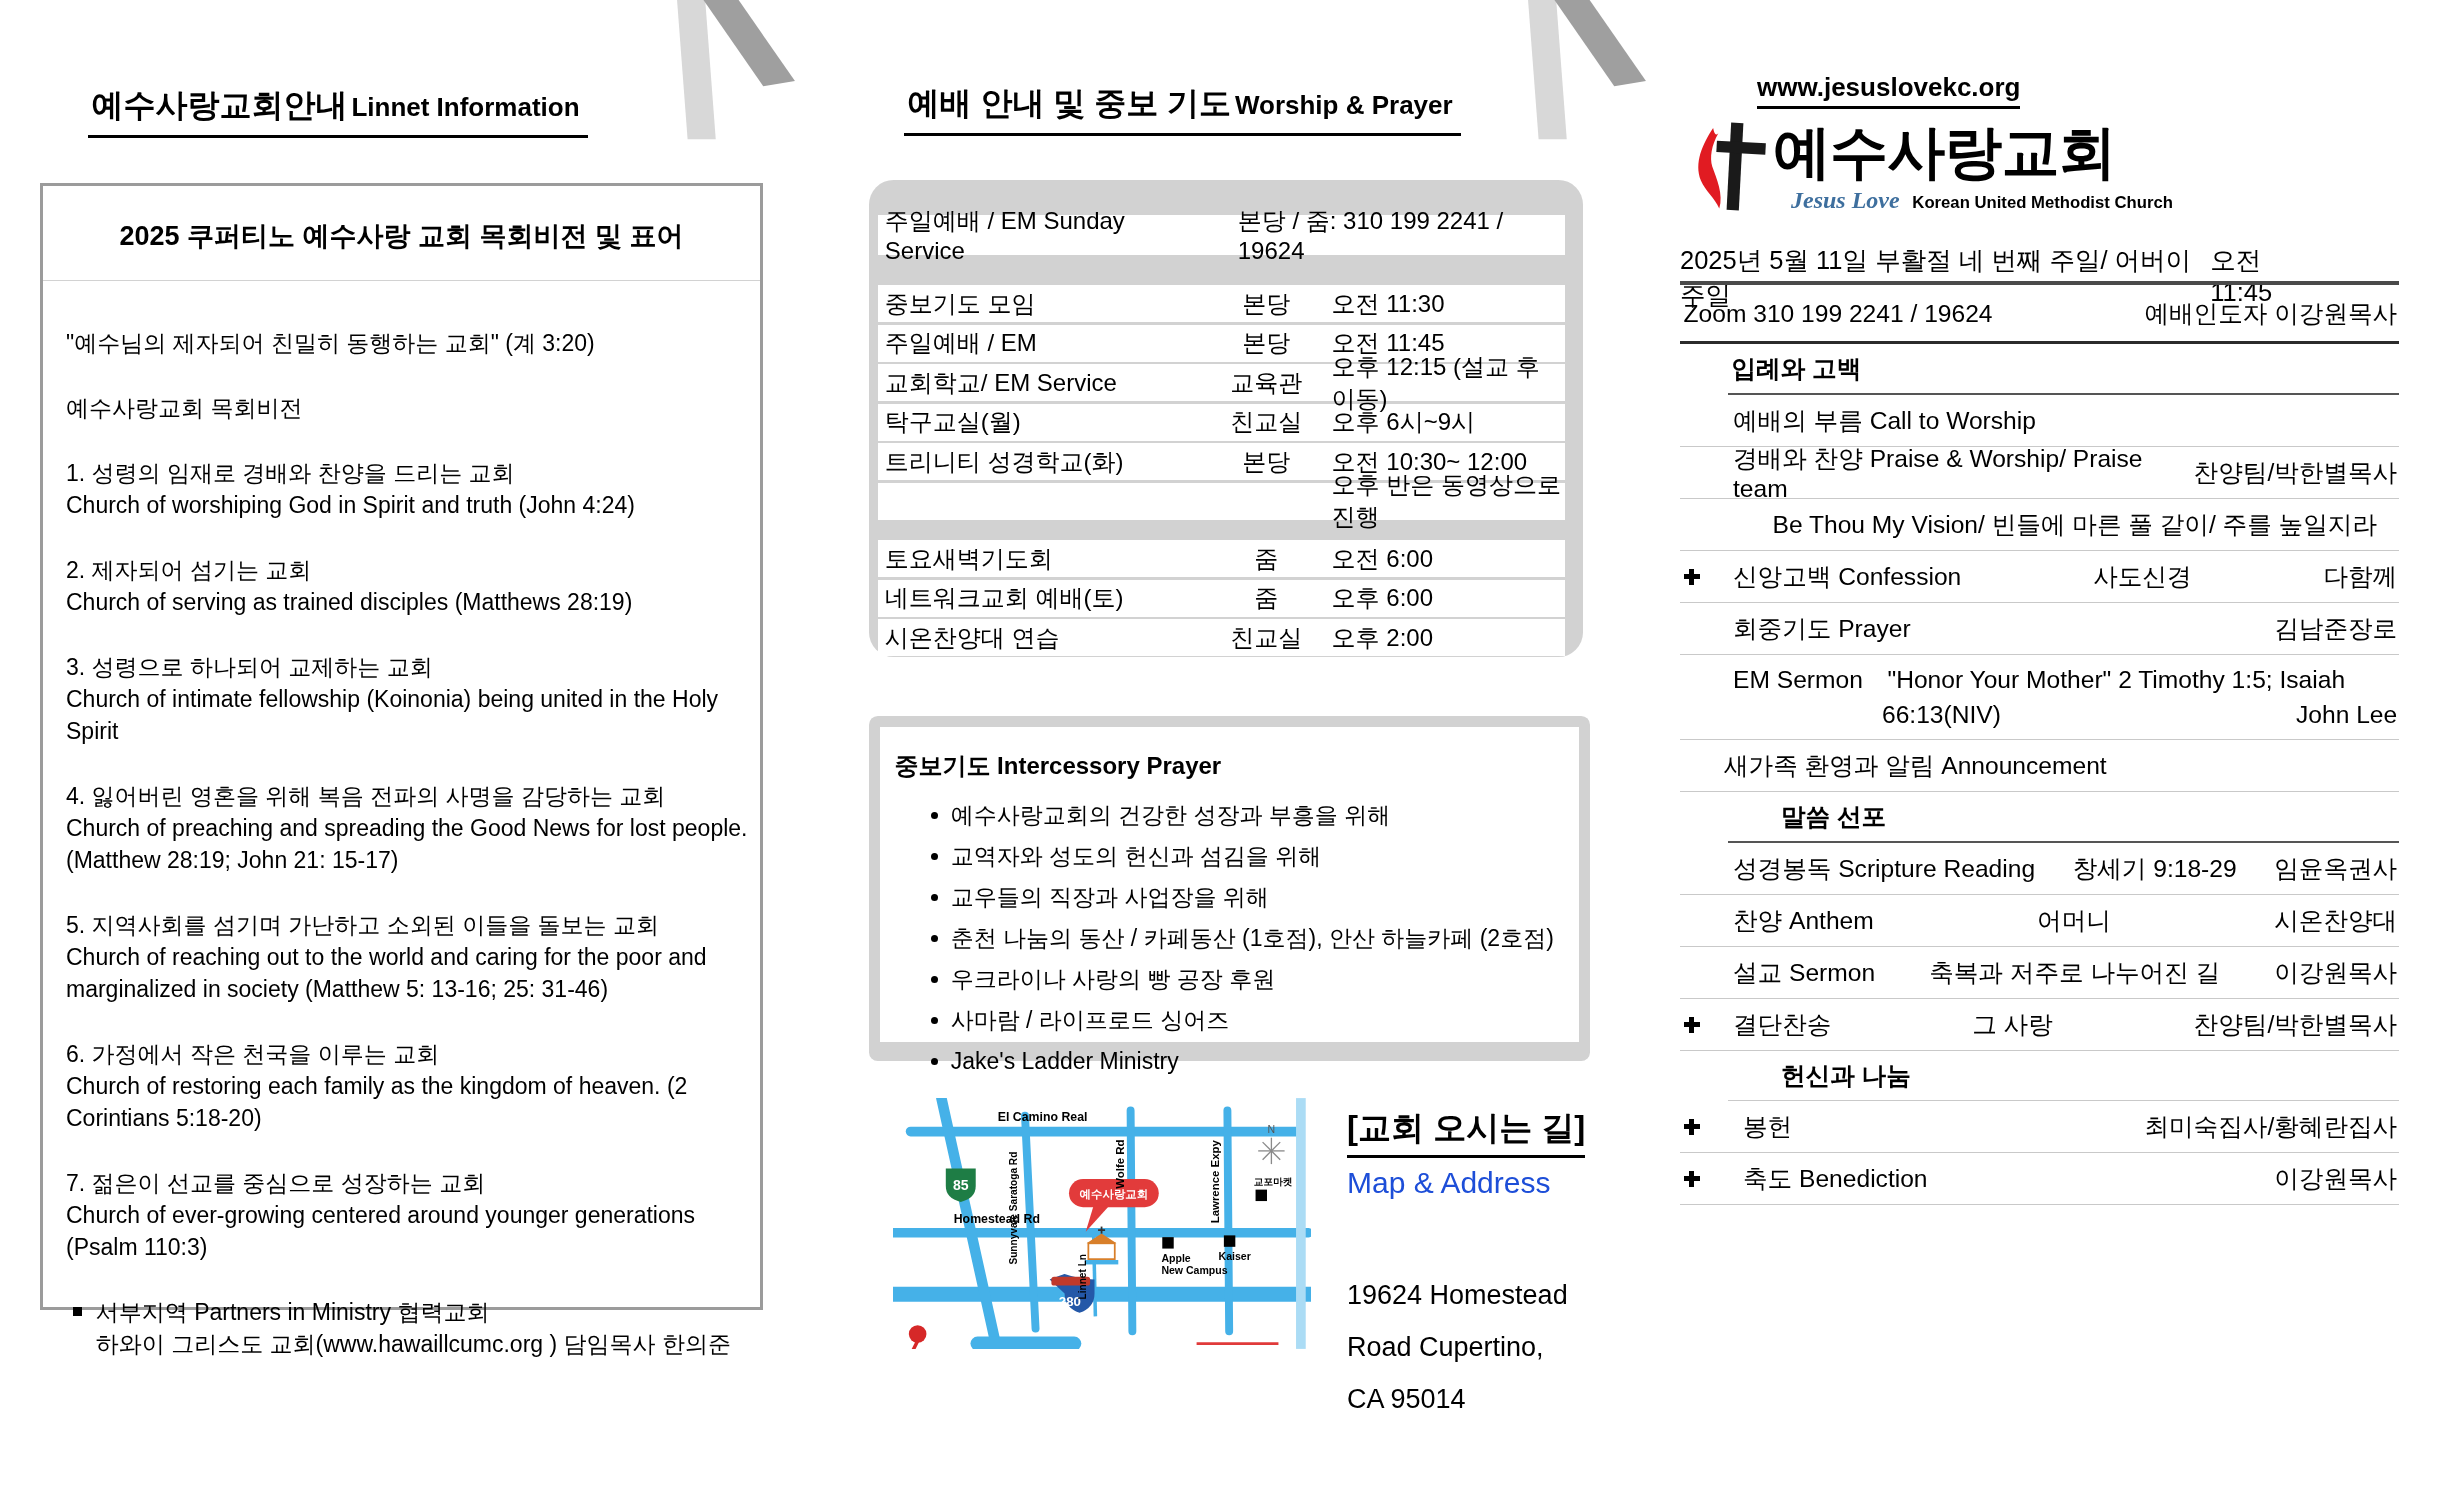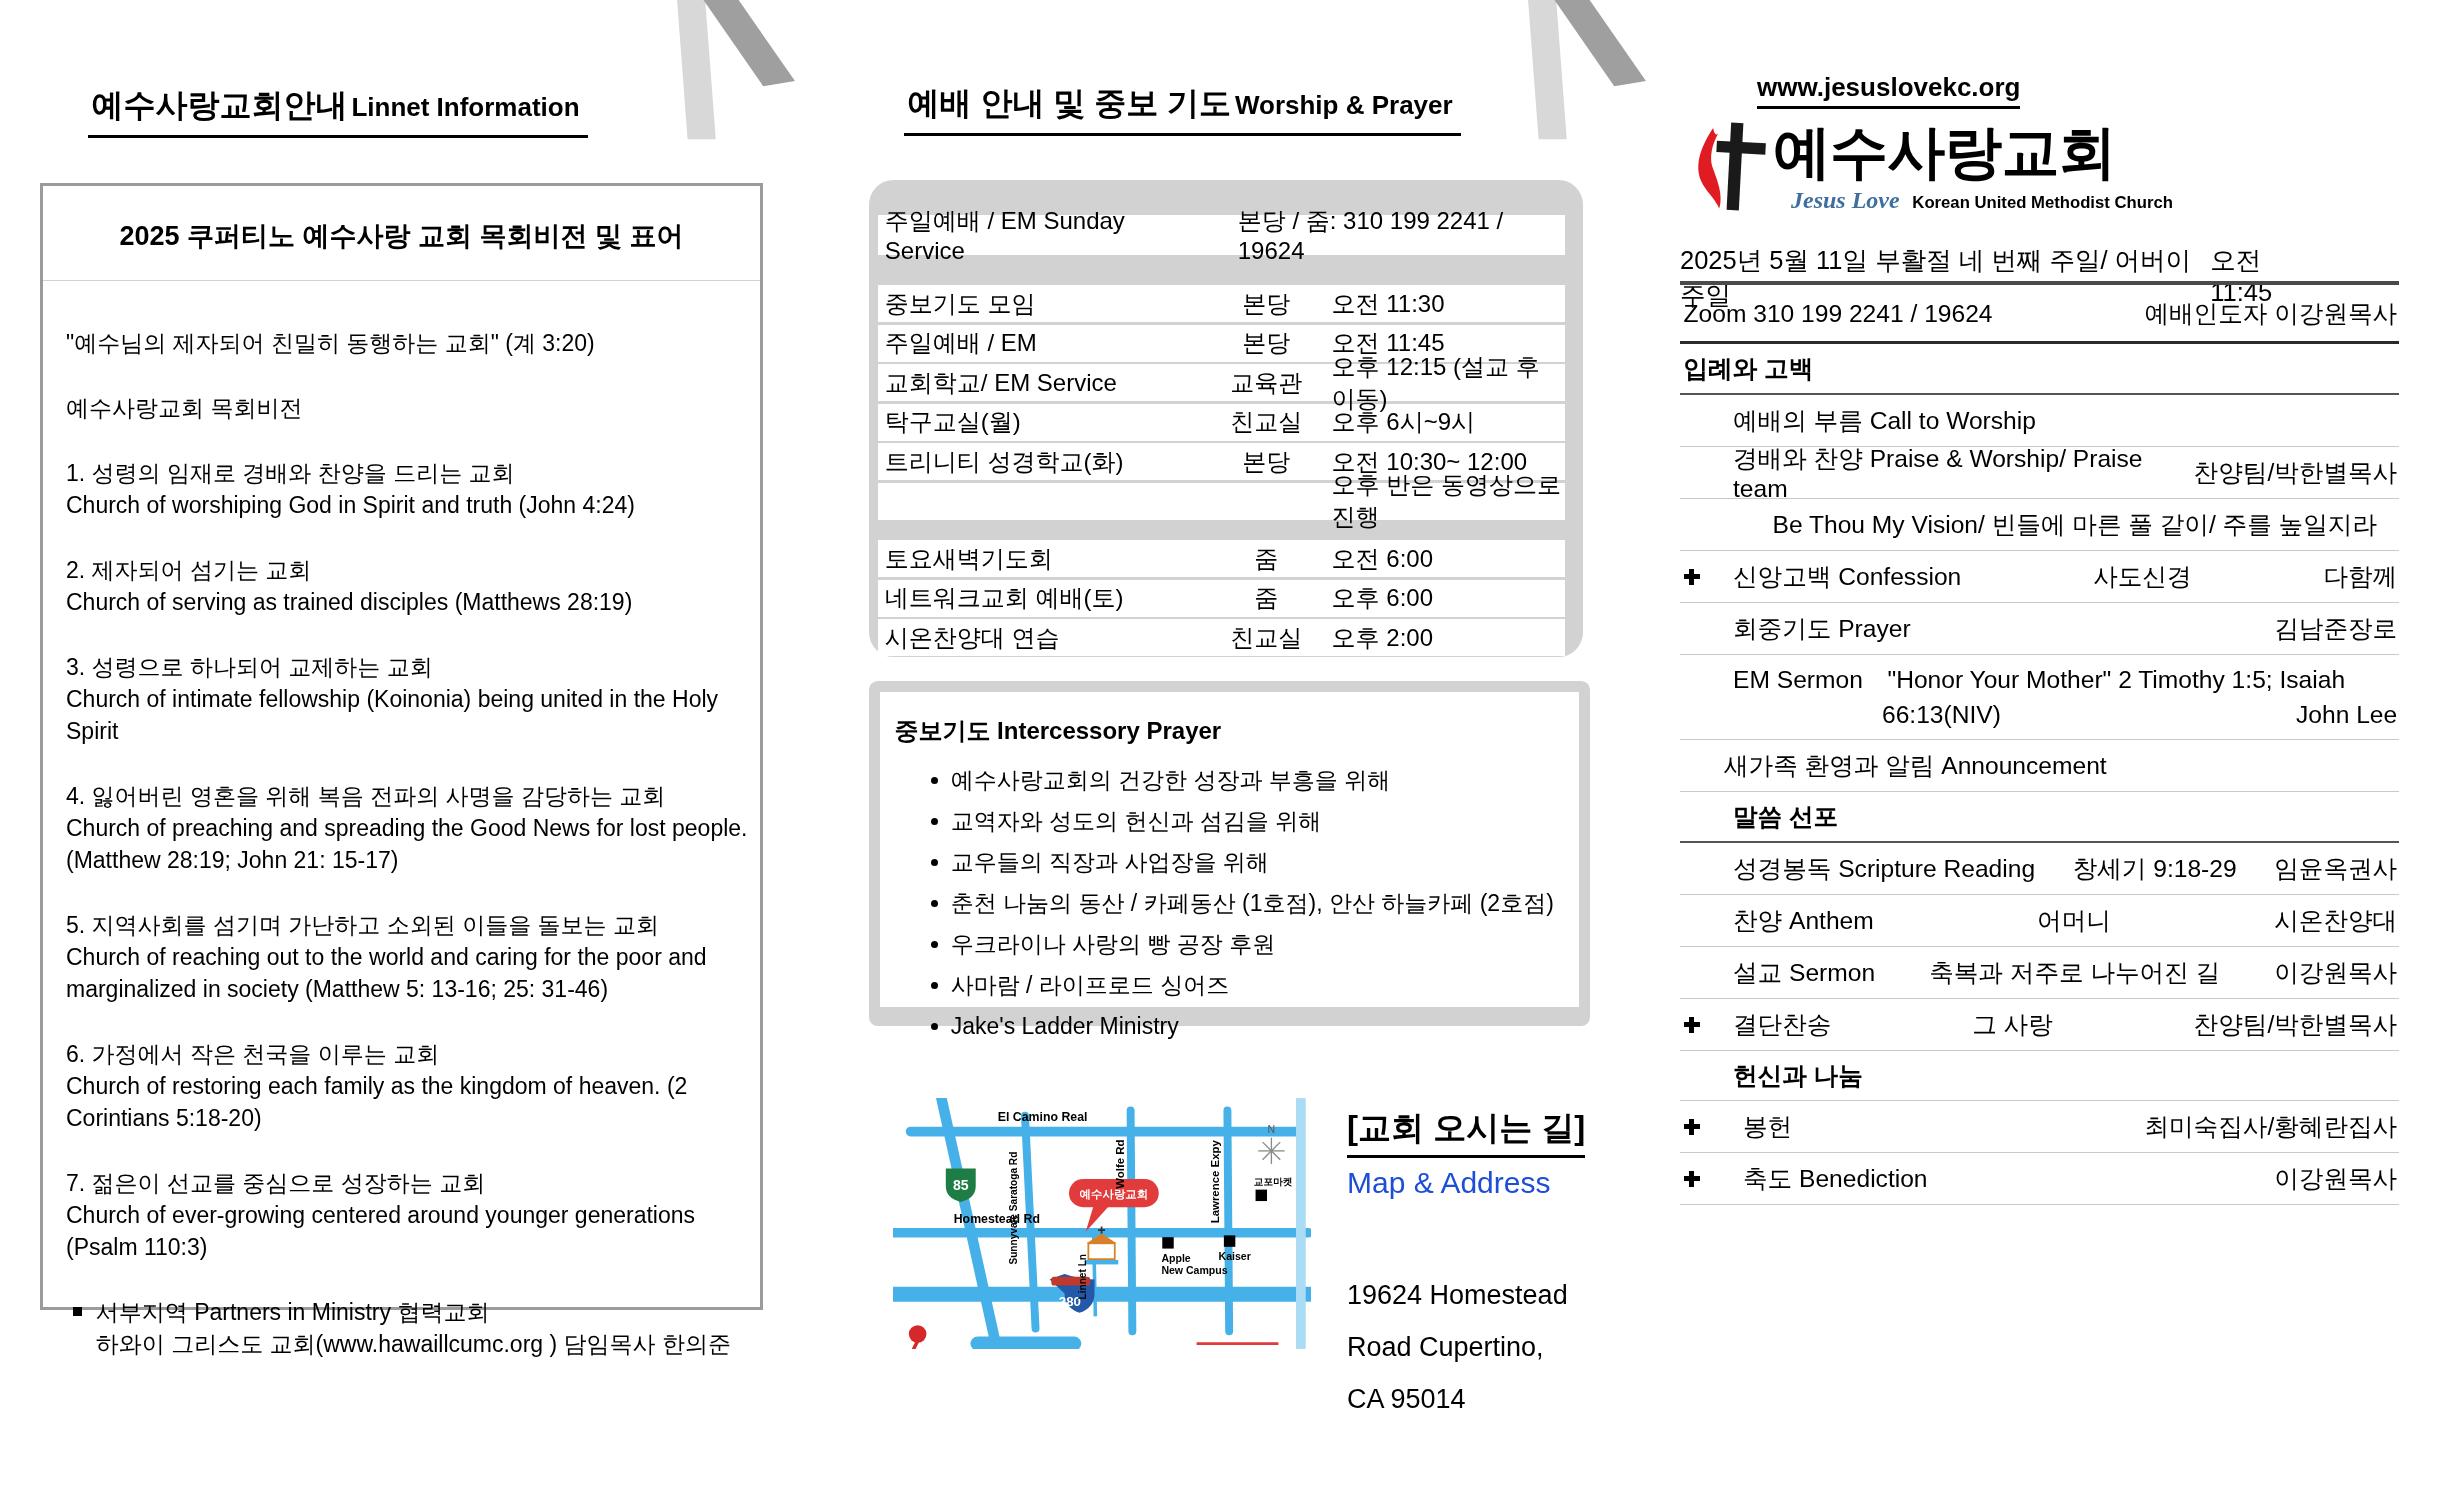--- a/index.html
+++ b/index.html
@@ -29,21 +29,21 @@
   .rowA{height:40px;margin-bottom:30px;}
   .rowA .c1{padding-left:7px;}
   .rowA .c2{padding-left:37px;}
   .sched .wrow{height:37px;margin-bottom:2.6px;}
   .sched{margin-bottom:0;}
   .gap20{height:17.6px;}
   .c-name{flex:0 0 47%;padding-left:7px;box-sizing:border-box;}
   .c-place{flex:0 0 19%;text-align:center;}
   .c-time{flex:1;}
 
-  .gbox2{position:absolute;left:869px;top:681px;width:721px;height:345px;background:#d2d2d2;border-radius:8.8px;box-sizing:border-box;}
+  .gbox2{position:absolute;left:869px;top:716px;width:721px;height:345px;background:#d2d2d2;border-radius:8.8px;box-sizing:border-box;}
   .gbox2-in{position:absolute;left:11.4px;top:11.4px;right:11.4px;bottom:19.3px;background:#fff;padding:23px 8.8px 0 14px;box-sizing:border-box;}
   .ip-title{font-weight:bold;font-size:24px;margin-bottom:12.3px;}
   .ip-item{display:flex;font-size:23px;line-height:41px;}
   .dot{width:7px;height:7px;border-radius:50%;background:#000;margin:17.6px 12.3px 0 37px;flex:0 0 auto;}
 
   
   .mapwrap{position:absolute;left:893px;top:1098px;width:418px;height:251px;overflow:hidden;background:#fff;}
   .dirs{position:absolute;left:1347px;top:1106px;width:264px;}
   .dirs-title{font-weight:bold;font-size:33px;border-bottom:3.5px solid #000;display:inline-block;padding-bottom:3.5px;}
   .dirs-sub{font-size:30px;color:#1d4ed8;margin-top:8.8px;}
@@ -62,21 +62,21 @@
 
   .order{position:absolute;left:1680px;top:286px;width:719px;font-size:24.6px;}
   .orow{display:flex;align-items:center;height:51px;border-bottom:1.8px solid #c9c9c9;position:relative;}
   .orow.rule-dark{border-bottom:3.5px solid #2b2b2b;}
   .orow.rule-mid{border-bottom:2.6px solid #555;}
   .o-label{margin-left:53px;}
   .o-label.flush{margin-left:3.5px;}
   .o-center{flex:1;text-align:center;}
   .o-right{text-align:right;margin-left:auto;padding-right:1.8px;white-space:nowrap;}
   .o-bold{font-weight:normal;}
-  .sectionrow{font-weight:bold;}
+  .sectionrow{font-weight:bold;margin-left:48px;}
   .xmark{position:absolute;left:3.5px;top:50%;margin-top:-8px;width:16px;height:16px;}
   .xmark::before{content:"";position:absolute;left:5.7px;top:0;width:4.4px;height:16px;background:#000;}
   .xmark::after{content:"";position:absolute;top:5.7px;left:0;width:16px;height:4.4px;background:#000;}
   .emrow{height:84px;flex-direction:column;align-items:stretch;justify-content:center;}
   .emline{display:flex;line-height:35px;}
   .em-ind{margin-left:202px;}
   .centerline{justify-content:flex-end;padding-right:22px;}
 </style>
 </head>
 <body>

